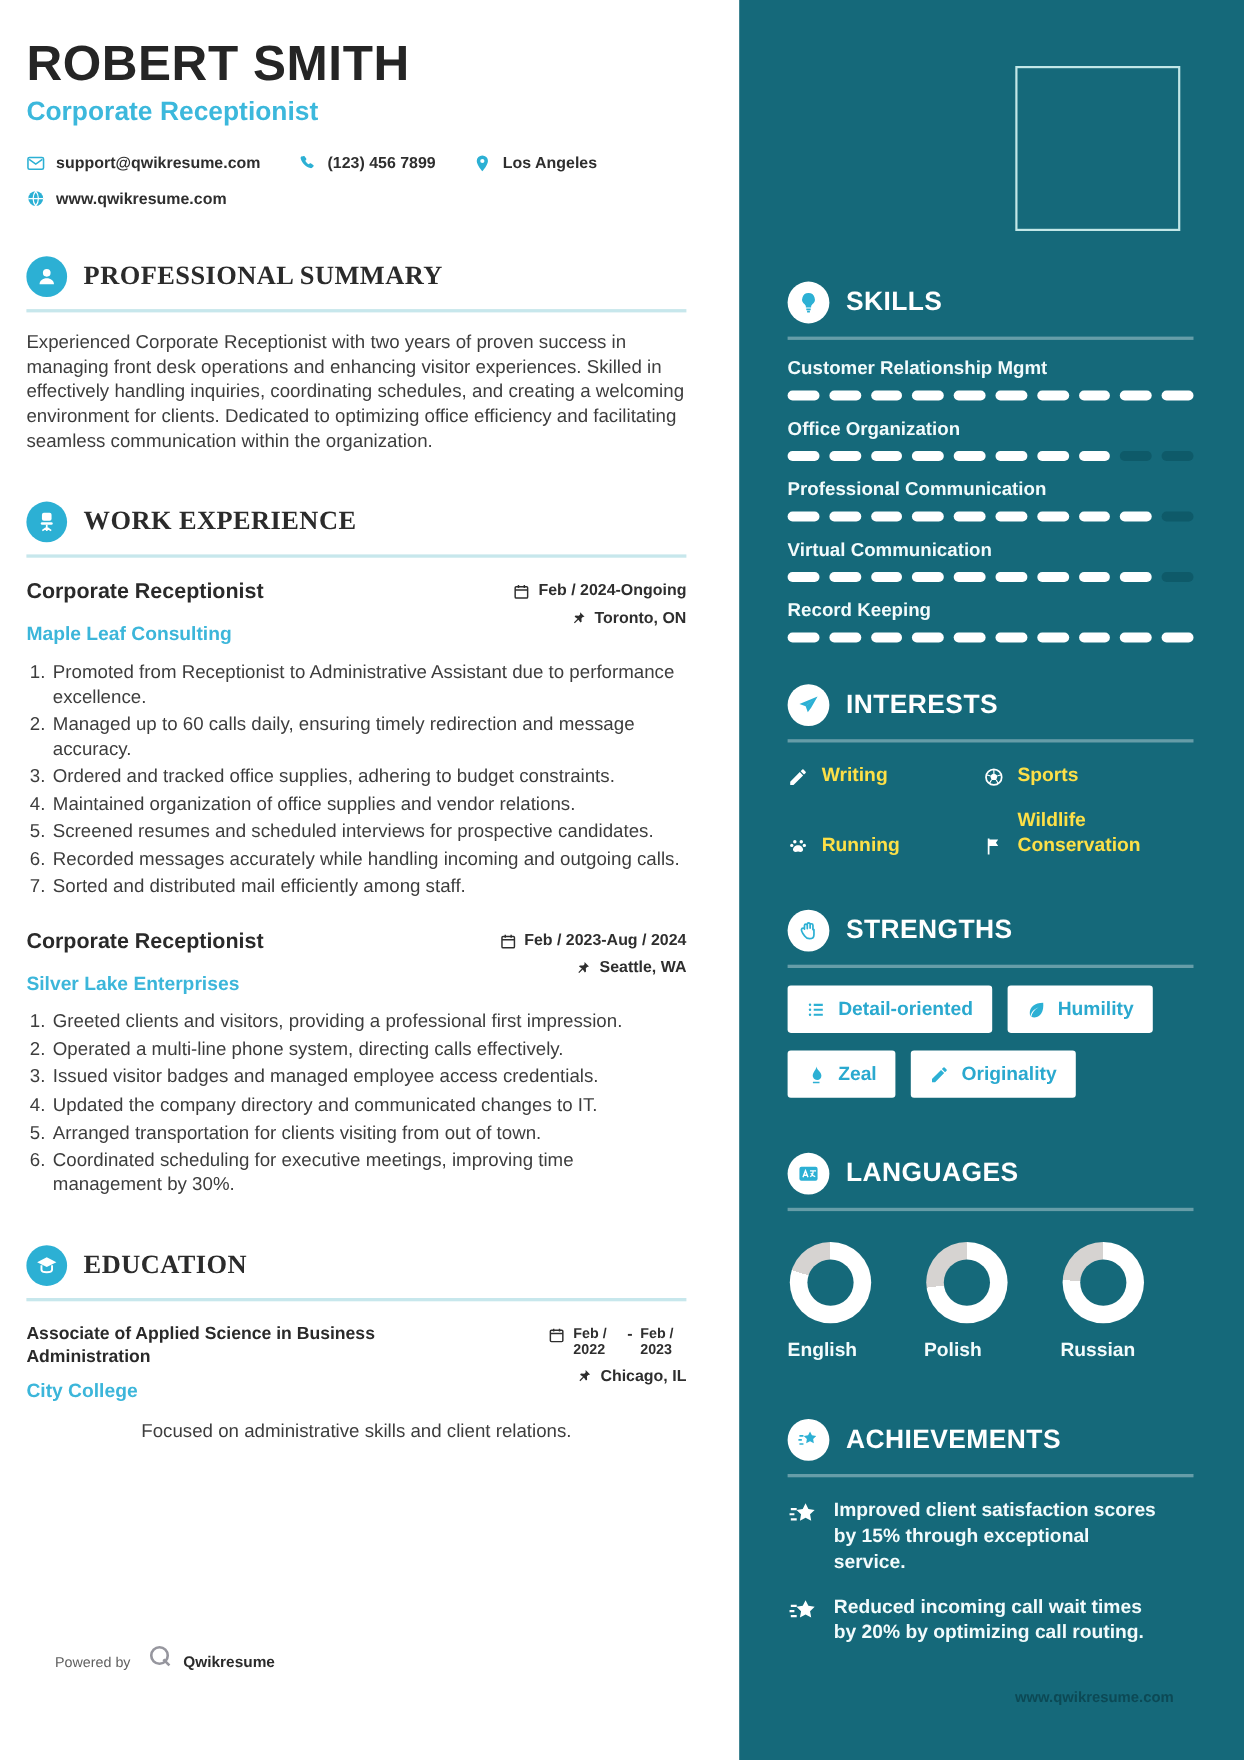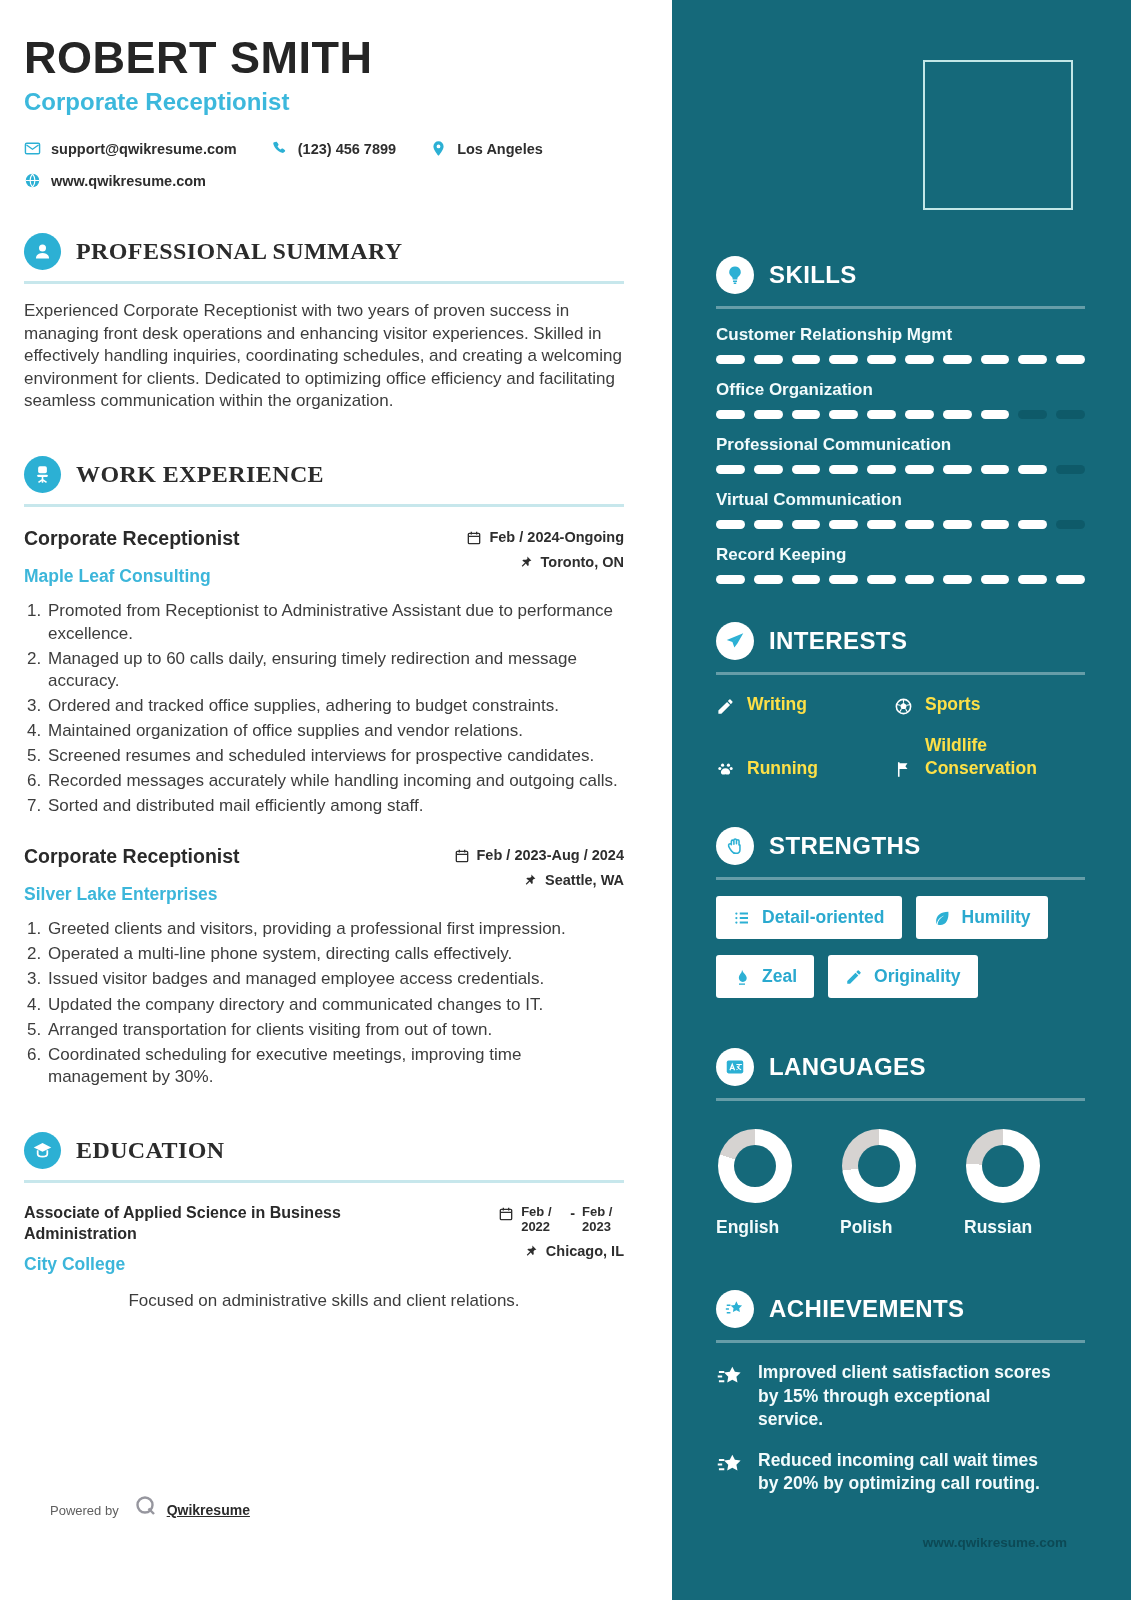--- a/index.html
+++ b/index.html
@@ -37,21 +37,21 @@
   .bullets li{margin-bottom:3px;padding-left:2px;}
 
   .edu-head{display:flex;justify-content:space-between;align-items:flex-start;margin-top:20px;}
   .degree{font-size:16px;font-weight:800;color:#2a2a2a;width:360px;line-height:1.3;}
   .school{font-size:17.5px;font-weight:600;color:#3cb6da;margin-top:9px;}
   .edu-desc{margin-top:16px;font-size:17px;color:#3d3d3d;text-align:center;}
 
   .footer{position:absolute;left:50px;bottom:82px;display:flex;align-items:flex-end;gap:9px;}
   .powered{font-size:13px;color:#5f5f5f;}
   .qlogo{width:24px;height:24px;color:#96969e;margin-left:6px;}
-  .brand-link{font-size:14px;font-weight:600;color:#2b2b2b;text-decoration:underline;}
+  .brand-link{font-size:14px;font-weight:600;color:#2b2b2b;}
 
   
   .right{flex:1;box-sizing:border-box;background:#15697a;padding:60px 46px 0 44px;position:relative;color:#fff;}
   .photo{width:146px;height:146px;border:2px solid #c2e7e7;margin:0 12px 0 auto;}
   .rsec{margin-top:46px;}
   .rsec-head{display:flex;align-items:center;gap:15px;}
   .ricon-circle{width:38px;height:38px;border-radius:50%;background:#ffffff;display:flex;align-items:center;justify-content:center;flex:0 0 auto;}
   .ricon-circle svg{width:22px;height:22px;color:#2cb0d4;}
   .rsec-title{font-size:24px;font-weight:800;color:#ffffff;letter-spacing:.4px;}
   .rsec-divider{height:3px;background:rgba(255,255,255,.35);margin-top:12px;border:none;}

